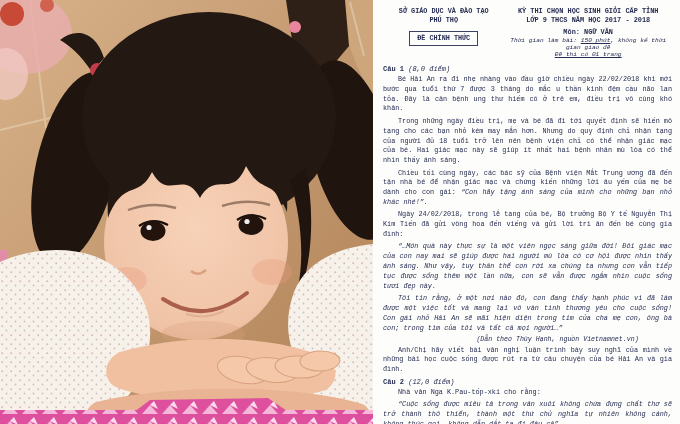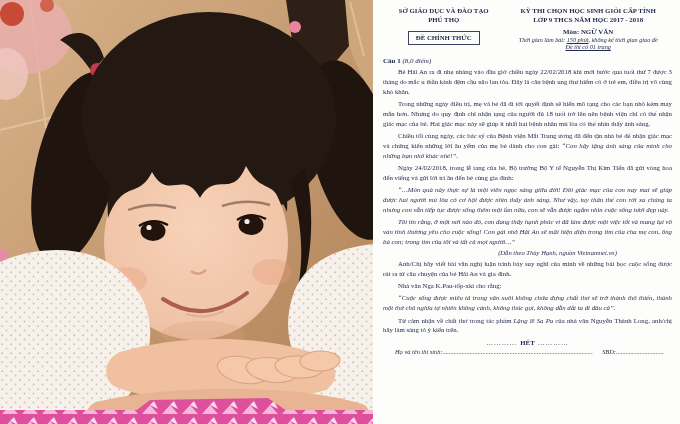--- a/index.html
+++ b/index.html
@@ -1,16 +1,16 @@
 <!DOCTYPE html>
 <html><head>
 <meta charset="utf-8">
 <style>
   html,body{margin:0;padding:0;width:680px;height:424px;overflow:hidden;background:#fff;}
-  .stage{display:flex;width:680px;height:424px;font-family:Liberation Serif, serif;}
+  .stage{display:flex;width:680px;height:424px;font-family:Liberation Mono, monospace;}
   
   .photo{width:373px;height:424px;flex:0 0 373px;overflow:hidden;background:#c8a078;}
   .photo svg{display:block;}
   
   .doc{flex:1;height:424px;box-sizing:border-box;background:#fdfdfb;color:#262c52;
        padding:7px 8px 3px 10px;overflow:hidden;}
   .doc-header{display:flex;margin-bottom:7px;}
   .dept{width:42%;text-align:center;}
   .dept-line{font-weight:bold;font-size:6.8px;line-height:1.3;}
   .official-box{display:inline-block;margin-top:6px;border:1px solid #3c4163;
@@ -166,20 +166,21 @@
     <p class="q-head"><span class="q-label">Câu 1</span> <span class="q-points">(8,0 điểm)</span></p>
     <p class="body">Bé Hải An ra đi nhẹ nhàng vào đầu giờ chiều ngày 22/02/2018 khi mới bước qua tuổi thứ 7 được 3 tháng do mắc u thần kinh đệm cầu não lan tỏa. Đây là căn bệnh ung thư hiếm có ở trẻ em, điều trị vô cùng khó khăn.</p>
     <p class="body">Trong những ngày điều trị, mẹ và bé đã đi tới quyết định sẽ hiến mô tạng cho các bạn nhỏ kém may mắn hơn. Nhưng do quy định chỉ nhận tạng của người đủ 18 tuổi trở lên nên bệnh viện chỉ có thể nhận giác mạc của bé. Hai giác mạc này sẽ giúp ít nhất hai bệnh nhân mù lòa có thể nhìn thấy ánh sáng.</p>
     <p class="body"><span>Chiều tối cùng ngày, các bác sỹ của Bệnh viện Mắt Trung ương đã đến tận nhà bé để nhận giác mạc và chứng kiến những lời âu yếm của mẹ bé dành cho con gái: </span><span class="italicp">“Con hãy tặng ánh sáng của mình cho những bạn nhỏ khác nhé!”.</span></p>
     <p class="body">Ngày 24/02/2018, trong lễ tang của bé, Bộ trưởng Bộ Y tế Nguyễn Thị Kim Tiến đã gửi vòng hoa đến viếng và gửi lời tri ân đến bé cùng gia đình:</p>
     <p class="body italicp">“…Món quà này thực sự là một viên ngọc sáng giữa đời! Đôi giác mạc của con nay mai sẽ giúp được hai người mù lòa có cơ hội được nhìn thấy ánh sáng. Như vậy, tuy thân thể con rời xa chúng ta nhưng con vẫn tiếp tục được sống thêm một lần nữa, con sẽ vẫn được ngắm nhìn cuộc sống tươi đẹp này.</p>
     <p class="body italicp">Tôi tin rằng, ở một nơi nào đó, con đang thấy hạnh phúc vì đã làm được một việc tốt và mang lại vô vàn tình thương yêu cho cuộc sống! Con gái nhỏ Hải An sẽ mãi hiện diện trong tim của cha mẹ con, ông bà con; trong tim của tôi và tất cả mọi người…”</p>
     <p class="source">(Dẫn theo Thùy Hạnh, nguồn Vietnamnet.vn)</p>
     <p class="body">Anh/Chị hãy viết bài văn nghị luận trình bày suy nghĩ của mình về những bài học cuộc sống được rút ra từ câu chuyện của bé Hải An và gia đình.</p>
 
+    <p class="q-head"><span class="q-label">Câu 2</span> <span class="q-points">(12,0 điểm)</span></p>
     <p class="body">Nhà văn Nga K.Pau-tốp-xki cho rằng:</p>
     <p class="body italicp">“Cuộc sống được miêu tả trong văn xuôi không chứa đựng chất thơ sẽ trở thành thô thiển, thành một thứ chủ nghĩa tự nhiên không cánh, không thúc gọi, không dẫn dắt ta đi đâu cả”.</p>
     <p class="body"><span>Từ cảm nhận về chất thơ trong tác phẩm </span><span class="italicp">Lặng lẽ Sa Pa</span><span> của nhà văn Nguyễn Thành Long, anh/chị hãy làm sáng tỏ ý kiến trên.</span></p>
 
     <div class="het-line"><span class="het-dots">…………</span><span class="het-word">HẾT</span><span class="het-dots">…………</span></div>
     <div class="sig">
       <span class="lbl">Họ và tên thí sinh:</span>
       <span class="dots">..............................................................................................</span>
       <span class="lbl">SBD:</span>
       <span class="dots2">..............................</span>

